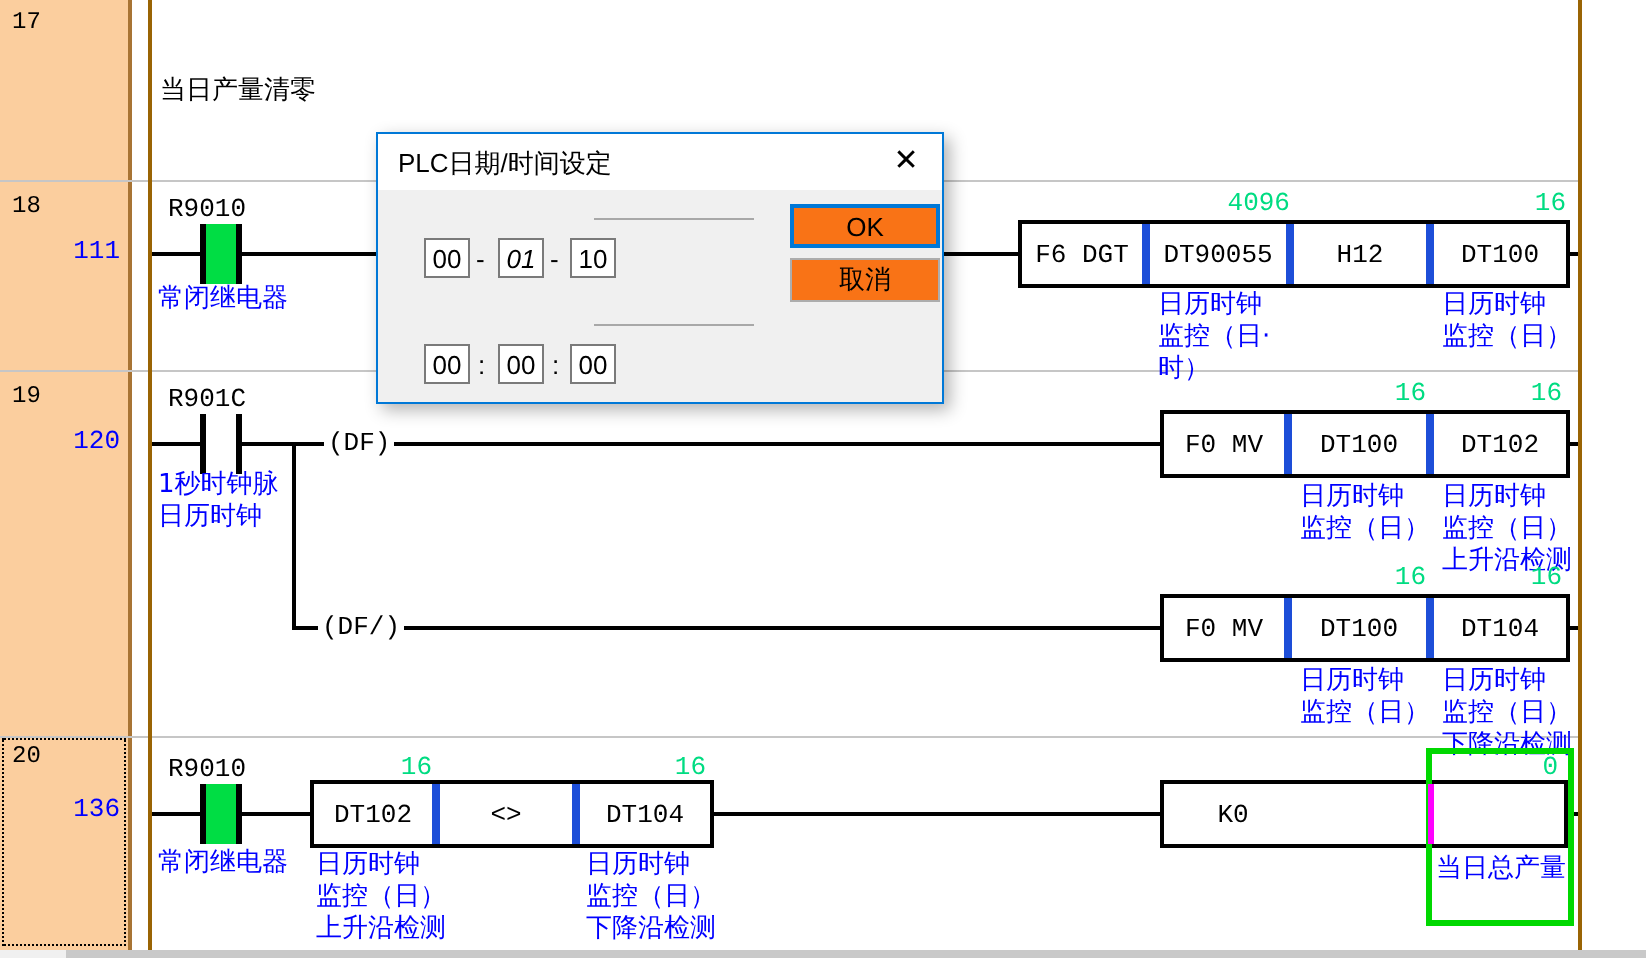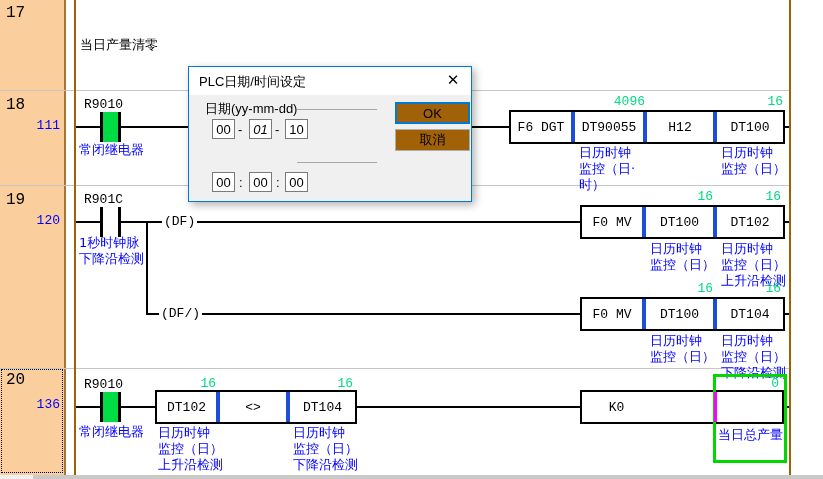--- a/index.html
+++ b/index.html
@@ -20,37 +20,37 @@
   .lcell{border-right:4px solid #1d4ed8;box-sizing:border-box;display:flex;align-items:center;justify-content:center;
          font-family:"Liberation Mono","DejaVu Sans Mono",monospace;font-size:13px;white-space:pre;}
   .lcell:last-child{border-right:none;}
   .contact{width:15px;height:30px;border-left:3px solid #000;border-right:3px solid #000;
            box-sizing:content-box;background:#fff;z-index:2;}
   .contact.on{background:#00dd44;}
   .coil{background:#fff;z-index:2;font-family:"Liberation Mono","DejaVu Sans Mono",monospace;
         font-size:13px;padding:0 2px;}
   .marginrow{position:absolute;left:0;width:66px;background:#fbce9e;box-sizing:border-box;
              border-right:2px solid #a87434;}
-  .rungnum{position:absolute;left:6px;font-family:"Liberation Mono","DejaVu Sans Mono",monospace;font-size:16px;color:#000;}
+  .rungnum{position:absolute;left:6px;font-family:"Liberation Mono","DejaVu Sans Mono",monospace;font-size:12px;color:#000;}
   .stepnum{position:absolute;left:0;width:60px;text-align:right;
            font-family:"Liberation Mono","DejaVu Sans Mono",monospace;font-size:13px;color:#0000ff;}
   
   .dialog{left:188px;top:66px;width:282px;height:134px;background:#f0f0f0;
           border:1px solid #0078d7;box-shadow:3px 3px 8px rgba(0,0,0,.3);z-index:10;}
   .dlg-title{position:absolute;left:0;top:0;right:0;height:28px;background:#fff;}
   .dlg-title-text{position:absolute;left:10px;top:6px;font-size:13px;color:#000;}
   .dlg-close{position:absolute;right:6px;top:4px;width:24px;height:20px;text-align:center;
              font-size:15px;color:#000;cursor:pointer;}
   .grp-label{position:absolute;font-size:13px;color:#000;}
   .grp-rule{position:absolute;height:1px;background:#a8a8a8;width:80px;}
   .dlg-input{position:absolute;width:23px;height:20px;box-sizing:border-box;border:1px solid #7a7a7a;
              background:#fff;font-size:13px;text-align:center;padding:0;
              font-family:"Liberation Sans","DejaVu Sans",sans-serif;}
   .dlg-sep{position:absolute;font-size:13px;color:#000;}
-  .btn{position:absolute;left:206px;width:75px;height:22px;background:#a16207;box-sizing:border-box;
+  .btn{position:absolute;left:206px;width:75px;height:22px;background:#f97316;box-sizing:border-box;
        display:flex;align-items:center;justify-content:center;font-size:13px;color:#000;cursor:pointer;}
   .btn-ok{top:35px;border:2px solid #0078d7;}
   .btn-cancel{top:62px;border:1px solid #adadad;}
   .greenbox{border:3px solid #00d800;box-sizing:border-box;background:transparent;z-index:4;}
   .magenta{background:#ff00ff;z-index:5;}
   .sel-dotted{border:1px dotted #000;box-sizing:border-box;z-index:6;}
 </style>
 </head>
 <body>
 
@@ -103,21 +103,21 @@
 监控（日）</div>
 
 <div class="abs hline" style="left:76px;top:221px;width:504px;"></div>
 <div class="abs vline" style="left:146px;top:221px;height:94px;"></div>
 <div class="abs hline" style="left:146px;top:313px;width:434px;"></div>
 <div class="abs hline" style="left:783px;top:221px;width:6px;"></div>
 <div class="abs hline" style="left:783px;top:313px;width:6px;"></div>
 <div class="abs mono" style="left:84px;top:192px;">R901C</div>
 <div class="abs contact" style="left:100px;top:207px;"></div>
 <div class="abs blabel" style="left:79px;top:235px;">1秒时钟脉
-下降沿检测</div>
+日历时钟</div>
 <div class="abs coil" style="left:162px;top:214px;">(DF)</div>
 <div class="abs coil" style="left:159px;top:306px;">(DF/)</div>
 
 <div class="abs lbox" style="left:580px;top:205px;width:205px;">
   <div class="lcell" style="width:64px;">F0 MV</div>
   <div class="lcell" style="width:71px;">DT100</div>
   <div class="lcell" style="width:66px;">DT102</div>
 </div>
 <div class="abs gval" style="left:653px;top:189px;width:60px;">16</div>
 <div class="abs gval" style="left:721px;top:189px;width:60px;">16</div>
@@ -167,21 +167,20 @@
 <div class="abs greenbox" style="left:713px;top:374px;width:74px;height:89px;"></div>
 <div class="abs gval" style="left:719px;top:376px;width:60px;">0</div>
 <div class="abs blabel" style="left:718px;top:427px;">当日总产量</div>
 
 <div class="abs dialog">
   <div class="dlg-title">
     <span class="dlg-title-text">PLC日期/时间设定</span>
     <span class="dlg-close">✕</span>
   </div>
 
-  <span class="grp-label" style="left:16px;top:33px;">日期(yy-mm-dd)</span>
   <div class="grp-rule" style="left:108px;top:42px;"></div>
   <input class="dlg-input" style="left: 23px; top: 52px;" value="00">
   <span class="dlg-sep" style="left:49px;top:55px;">-</span>
   <input class="dlg-input" style="left: 60px; top: 52px; font-style: italic;" value="01">
   <span class="dlg-sep" style="left:86px;top:55px;">-</span>
   <input class="dlg-input" style="left: 96px; top: 52px;" value="10">
 
   <div class="grp-rule" style="left:108px;top:95px;"></div>
   <input class="dlg-input" style="left: 23px; top: 105px;" value="00">
   <span class="dlg-sep" style="left:50px;top:108px;">:</span>

